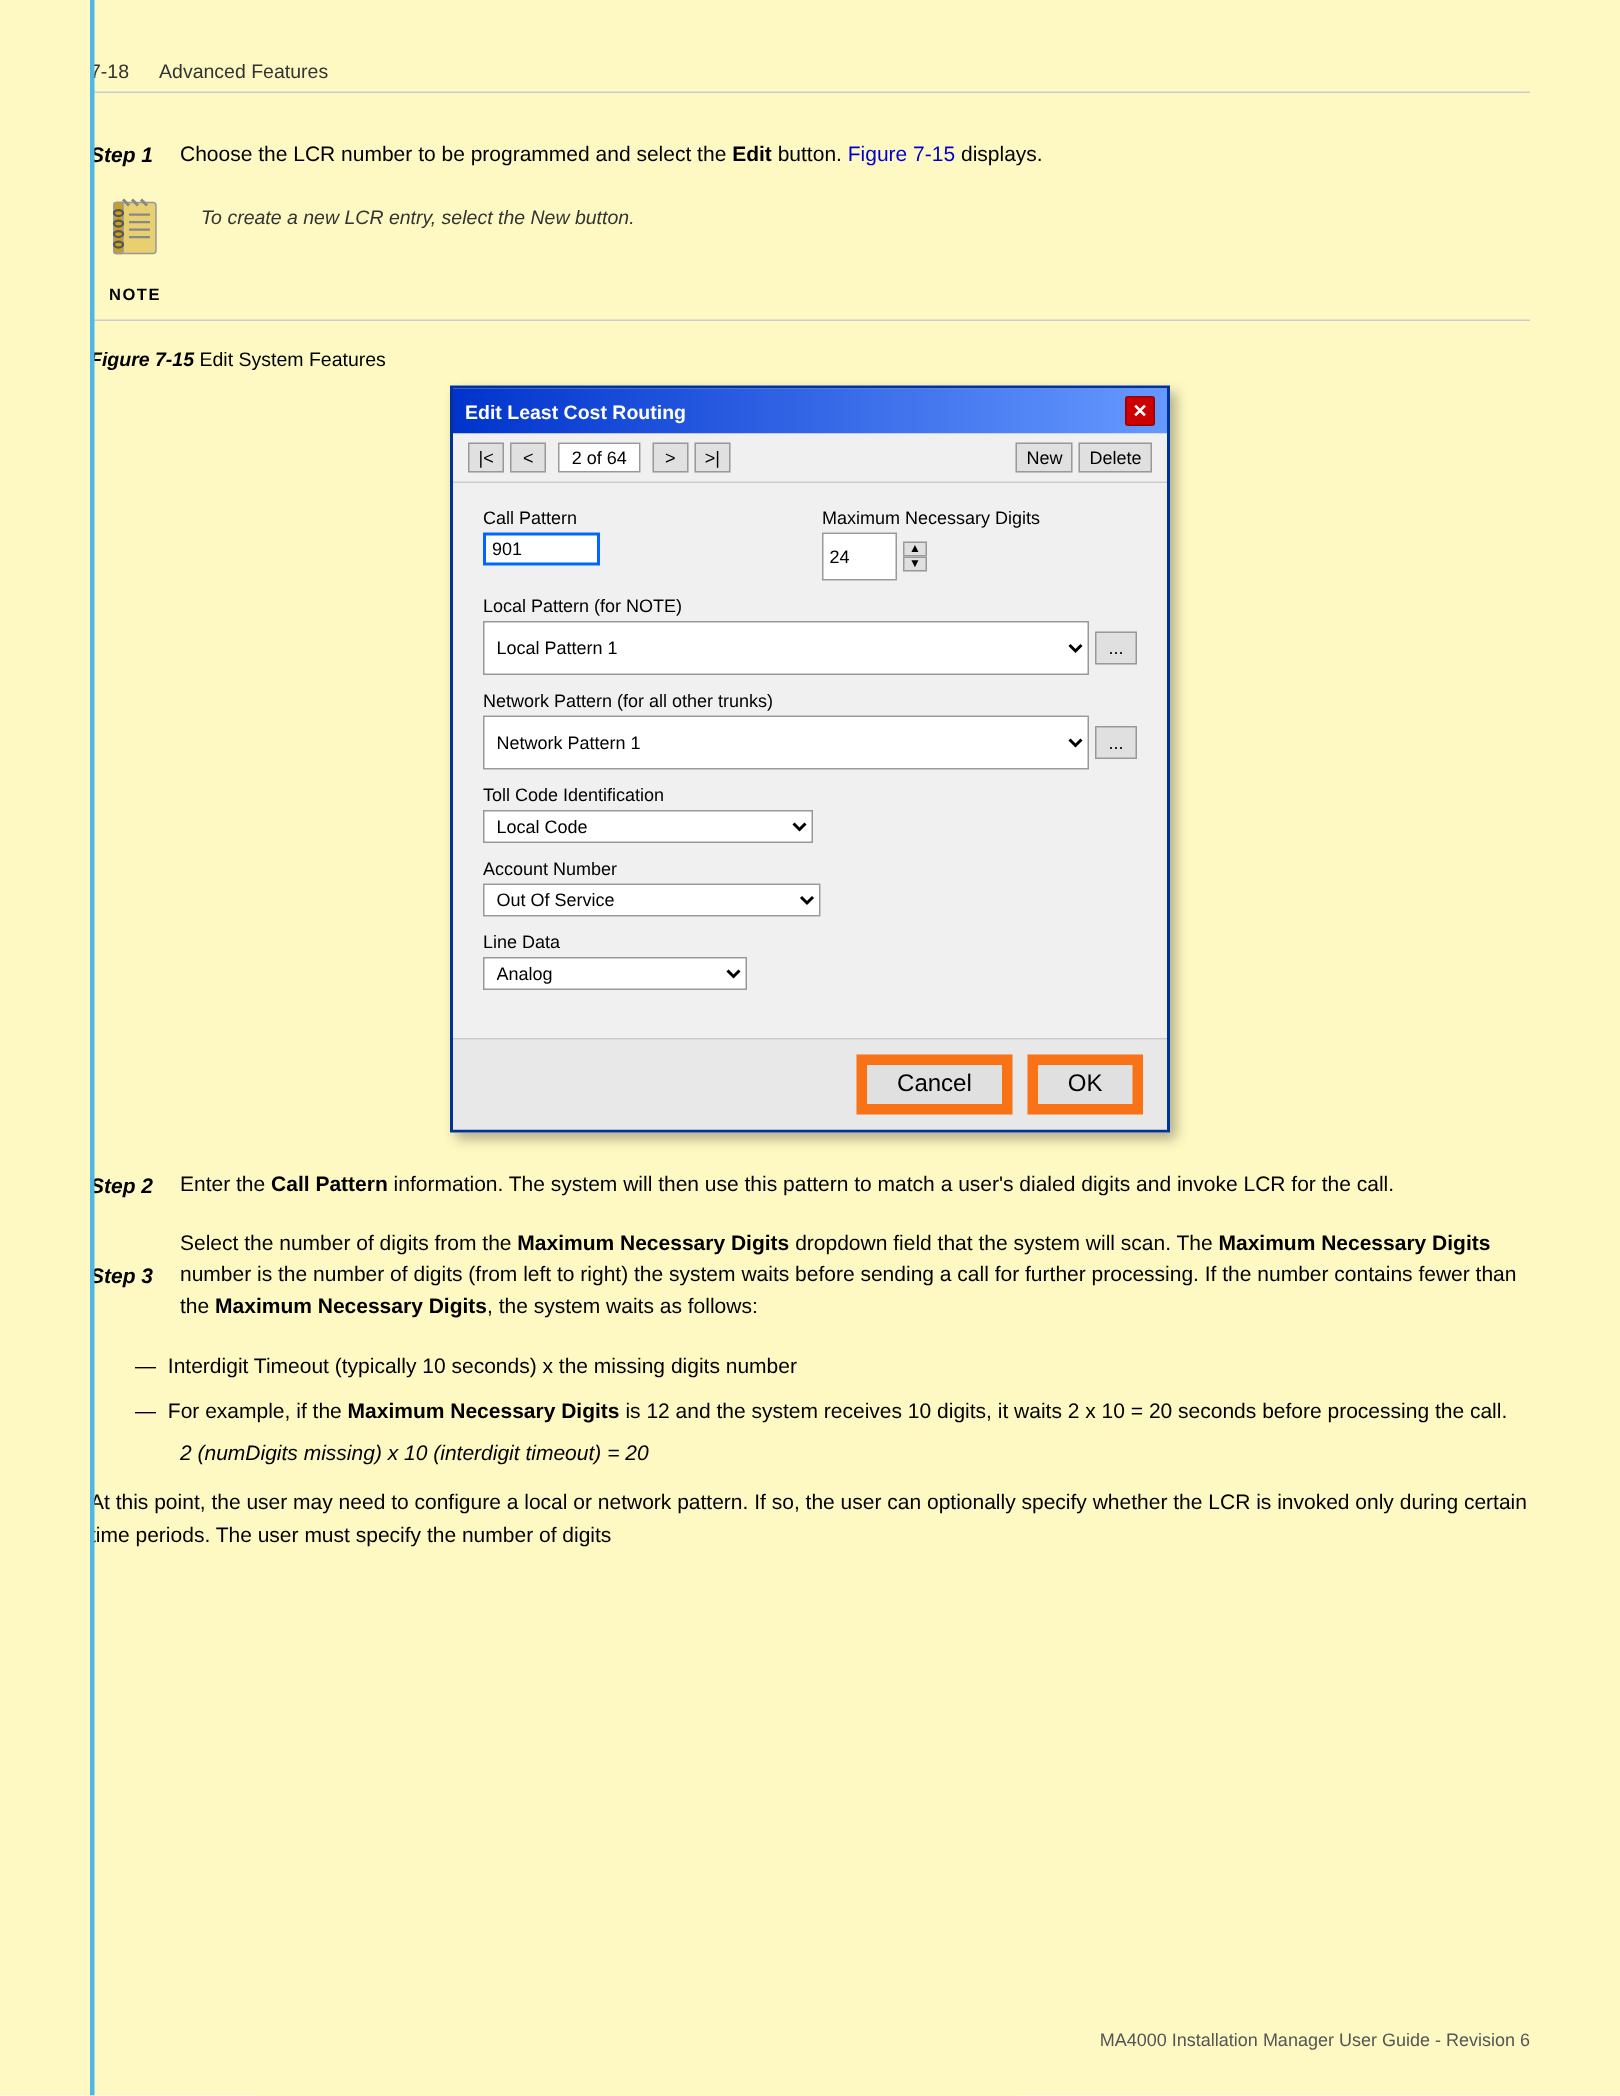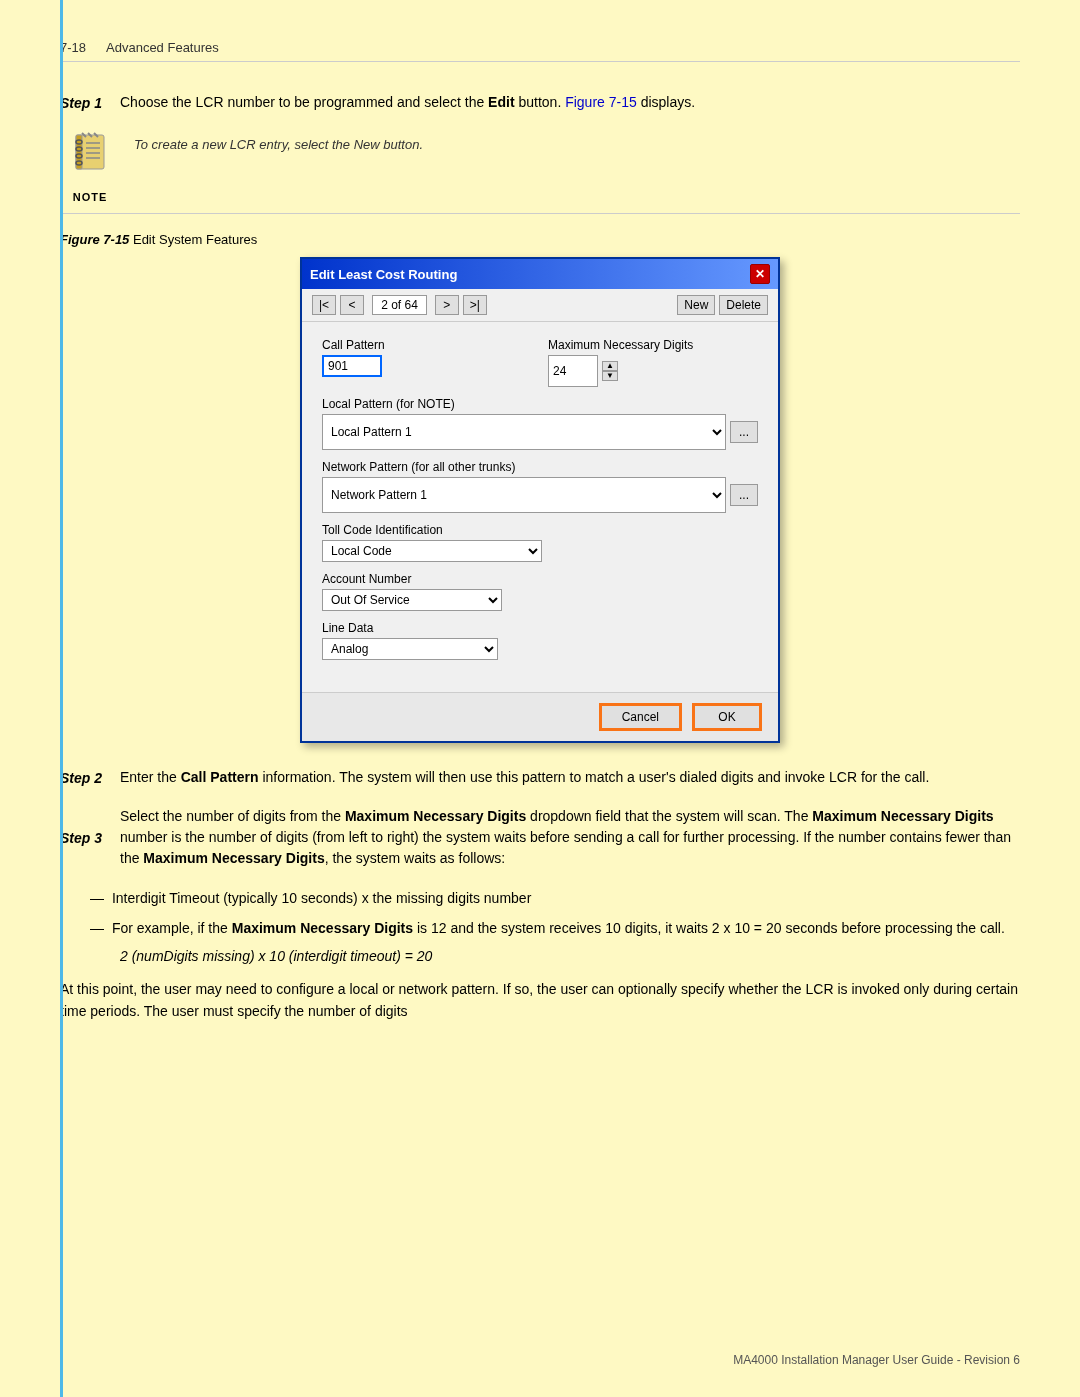--- a/index.html
+++ b/index.html
@@ -287,23 +287,23 @@
       background: #e8e8e8;
       border-top: 1px solid #ccc;
       padding: 10px 16px;
       display: flex;
       justify-content: flex-end;
       gap: 10px;
     }
 
     .dialog-footer-btn {
       background: #e0e0e0;
-      border: 3px solid #f97316;
+      border: 7px solid #f97316;
       padding: 4px 20px;
-      font-size: 12px;
+      font-size: 16px;
       cursor: pointer;
       min-width: 70px;
     }
 
     .body-text {
       font-size: 14px;
       line-height: 1.6;
       margin-bottom: 14px;
     }
 
@@ -407,21 +407,21 @@
         <div style="flex:1"></div>
         <button class="toolbar-btn">New</button>
         <button class="toolbar-btn">Delete</button>
       </div>
 
       <div class="dialog-body">
 
         <div class="form-row">
           <div class="form-group">
             <span class="form-label">Call Pattern</span>
-            <input class="form-input form-input-highlighted" type="text" style="width: 60px;" value="901">
+            <input class="form-input form-input-highlighted" type="text" style="width: 78px;" value="901">
           </div>
           <div class="form-group">
             <span class="form-label">Maximum Necessary Digits</span>
             <div class="spinner-group">
               <input class="spinner-input" type="text" value="24" style="">
               <div class="spinner-btns">
                 <button class="spinner-btn">▲</button>
                 <button class="spinner-btn">▼</button>
               </div>
             </div>
@@ -450,21 +450,21 @@
 
         <div class="form-group" style="margin-bottom:10px;">
           <span class="form-label">Toll Code Identification</span>
           <select class="form-select" style="width:220px;">
             <option>Local Code</option>
           </select>
         </div>
 
         <div class="form-group" style="margin-bottom:10px;">
           <span class="form-label">Account Number</span>
-          <select class="form-select" style="width:180px;">
+          <select class="form-select" style="width:225px;">
             <option>Out Of Service</option>
           </select>
         </div>
 
         <div class="form-group" style="margin-bottom:16px;">
           <span class="form-label">Line Data</span>
           <select class="form-select" style="width:176px;">
             <option>Analog</option>
           </select>
         </div>

